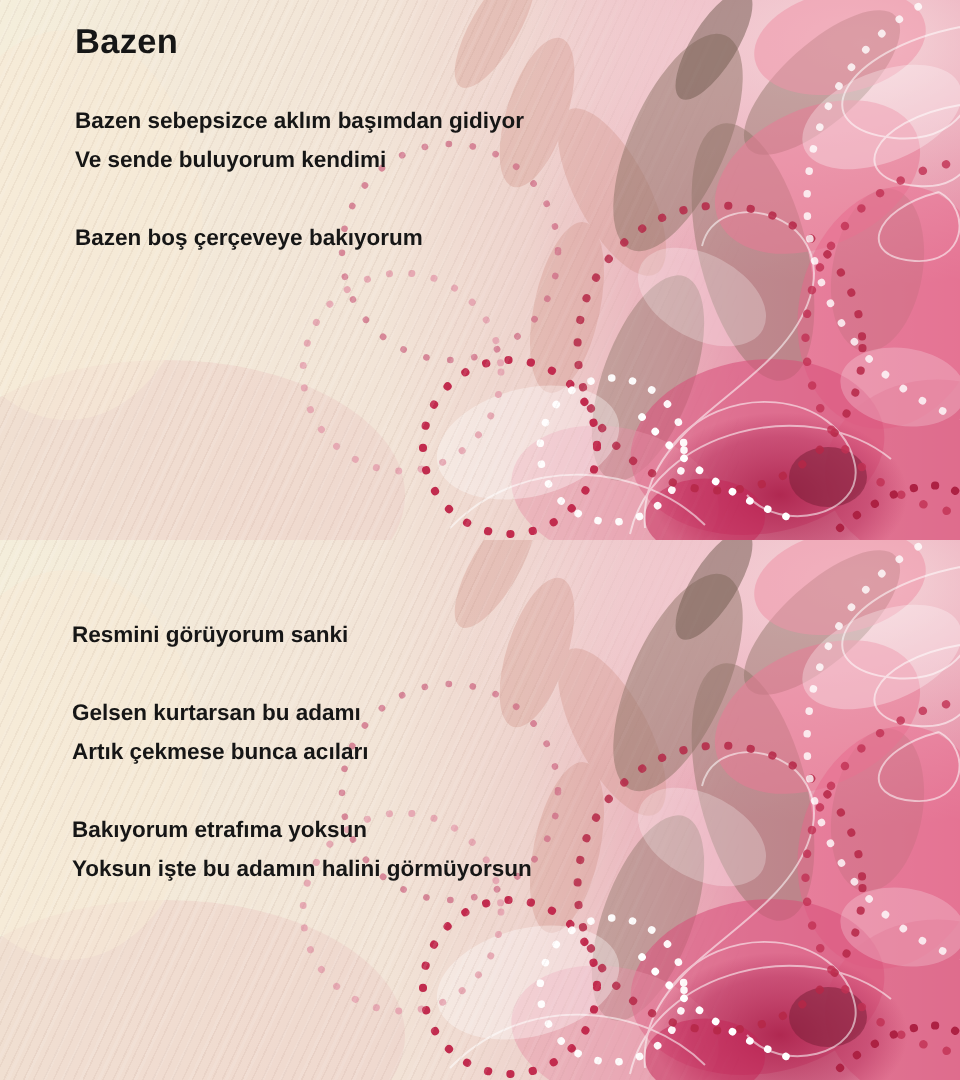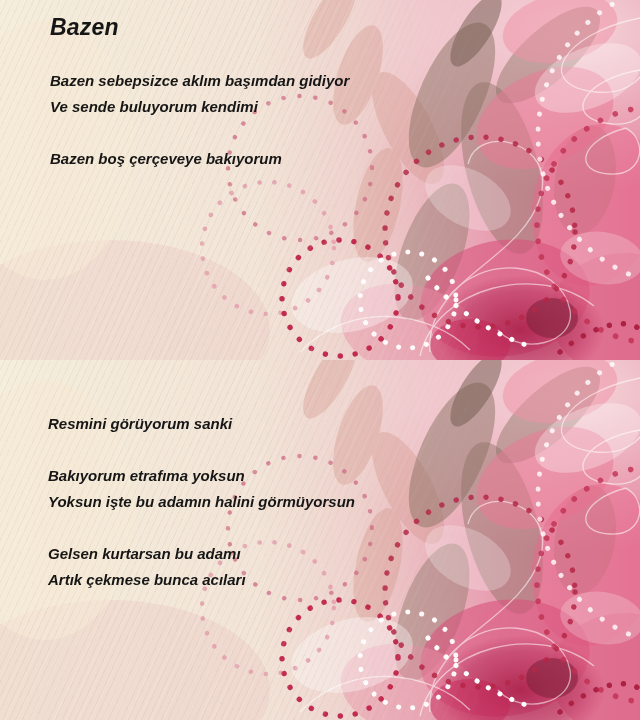--- a/index.html
+++ b/index.html
@@ -1,21 +1,21 @@
 <!DOCTYPE html>
 <html style="--ink: #161616; --cream: #f4eedb; --pink-light: #eed3cd; --pink: #e79cb0; --pink-hot: #e2688a; --crimson-dot: #c22b4e; --deep-crimson: #a81c46; --taupe-leaf: #8b7263; --dot-white: #ffffff;"><head>
 <meta charset="utf-8">
 <style>
   html, body { margin: 0; padding: 0; }
   body {
     width: 640px; height: 720px; overflow: hidden;
     background: #fff;
     font-family: "Liberation Sans", sans-serif;
   }
-  .page { position: relative; width: 640px; height: 720px; font-style: italic; }
+  .page { position: relative; width: 640px; height: 720px; }
 
   .bg { position: absolute; top: 0; left: 0; width: 640px; height: 720px; display: block; }
 
   .streaks {
     position: absolute; top: 0; left: 0; width: 640px; height: 720px;
     pointer-events: none;
     background-image:
       repeating-linear-gradient(115deg, rgba(146,103,86,0.07) 0px, rgba(146,103,86,0.07) 1px, rgba(0,0,0,0) 1px, rgba(0,0,0,0) 6px),
       repeating-linear-gradient(115deg, rgba(255,255,255,0.09) 0px, rgba(255,255,255,0.09) 2px, rgba(0,0,0,0) 2px, rgba(0,0,0,0) 11px);
     -webkit-mask-image: linear-gradient(to right, #000 0%, #000 45%, rgba(0,0,0,0) 78%);
@@ -163,23 +163,23 @@
     </div>
   </section>
 
   <section class="tile-text tile-2">
     <div class="stanza">
       <div class="line">Resmini görüyorum sanki</div>
     </div>
 
 
     <div class="stanza">
-      <div class="line">Bakıyorum etrafıma yoksun</div>
-      <div class="line">Yoksun işte bu adamın halini görmüyorsun</div>
+      <div class="line">Gelsen kurtarsan bu adamı</div>
+      <div class="line">Artık çekmese bunca acıları</div>
     </div>
 
     <div class="stanza">
-      <div class="line">Gelsen kurtarsan bu adamı</div>
-      <div class="line">Artık çekmese bunca acıları</div>
+      <div class="line">Bakıyorum etrafıma yoksun</div>
+      <div class="line">Yoksun işte bu adamın halini görmüyorsun</div>
     </div>
   </section>
 
 </div>
 
 </body></html>

